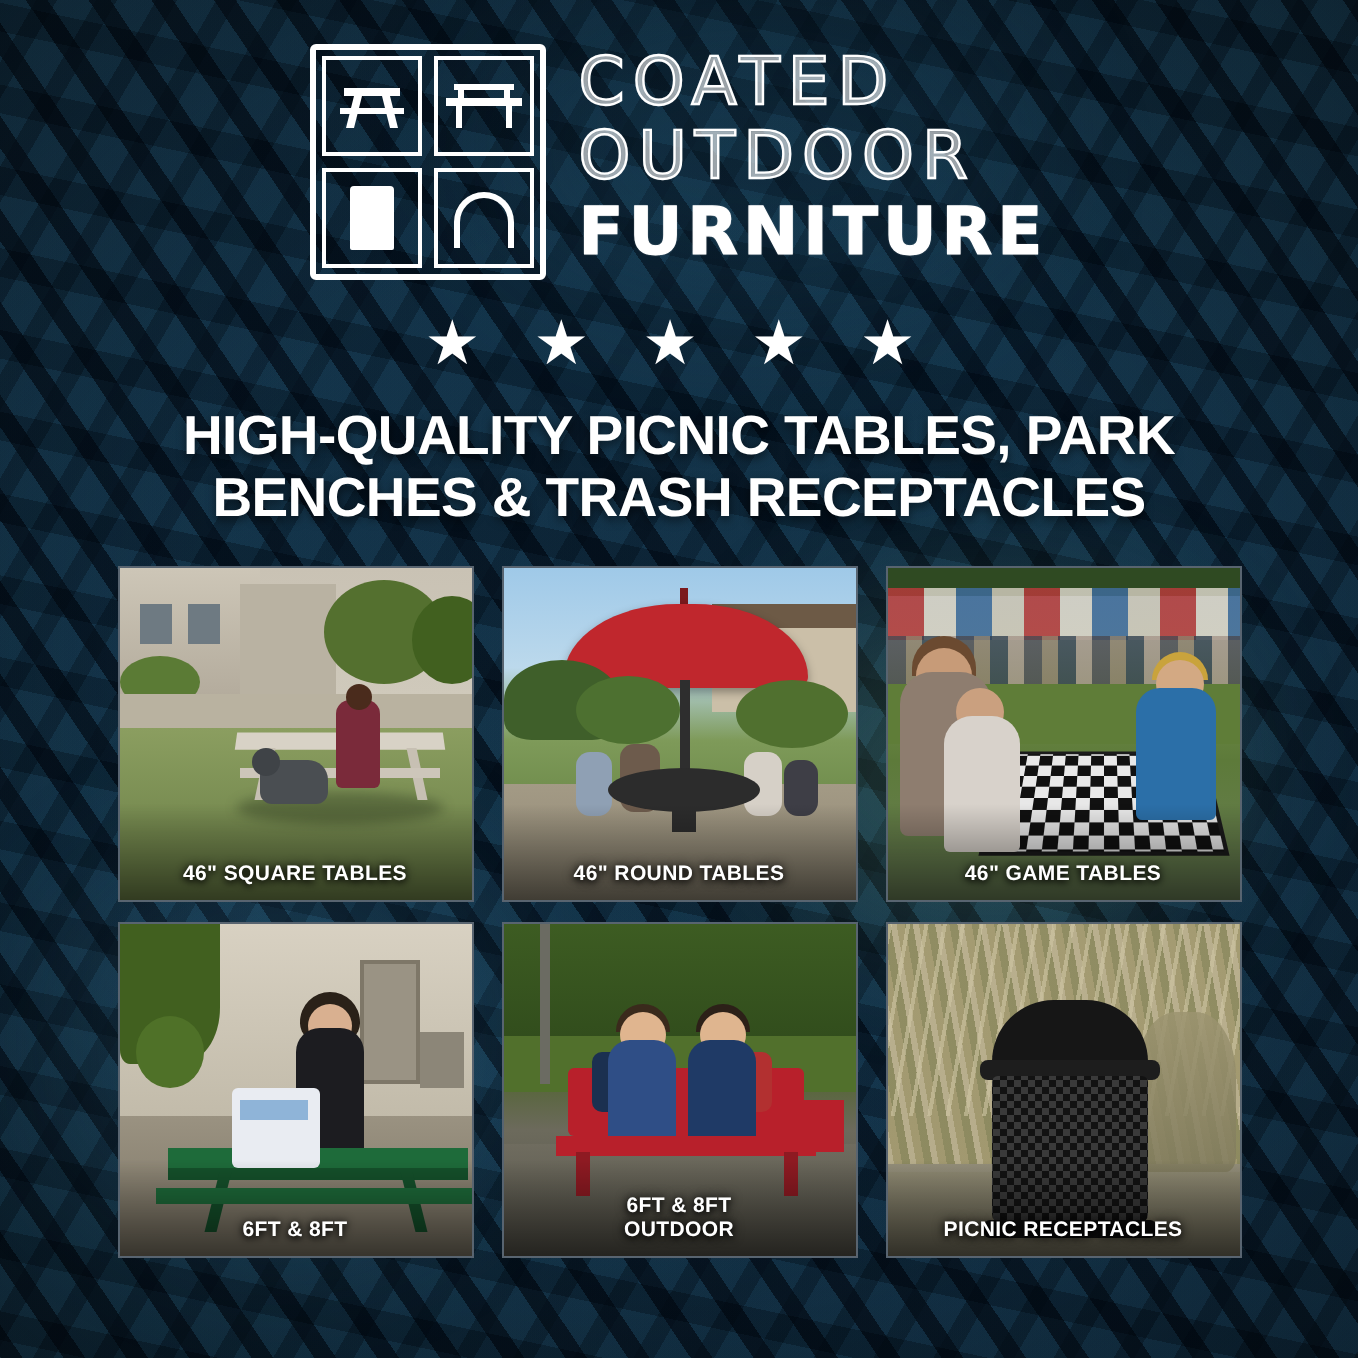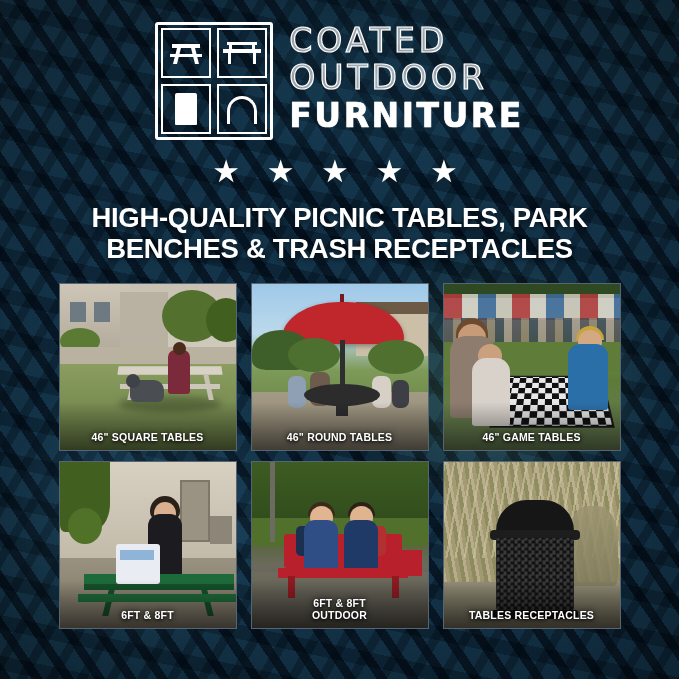--- a/index.html
+++ b/index.html
@@ -478,19 +478,19 @@
             <div class="grassbg2"></div>
             <div class="shrub"></div>
           <div class="ground"></div>
           <div class="dome"></div>
             <div class="rim"></div>
             <div class="body"></div>
             <div class="base"></div>
         </div>
         <div class="capshade"></div>
         <div class="cap">
-          <div>TABLES RECEPTACLES</div>
+          <div>PICNIC RECEPTACLES</div>
         </div>
       </div>
 
     </div>
   </div>
 </div>
 
 </body></html>

